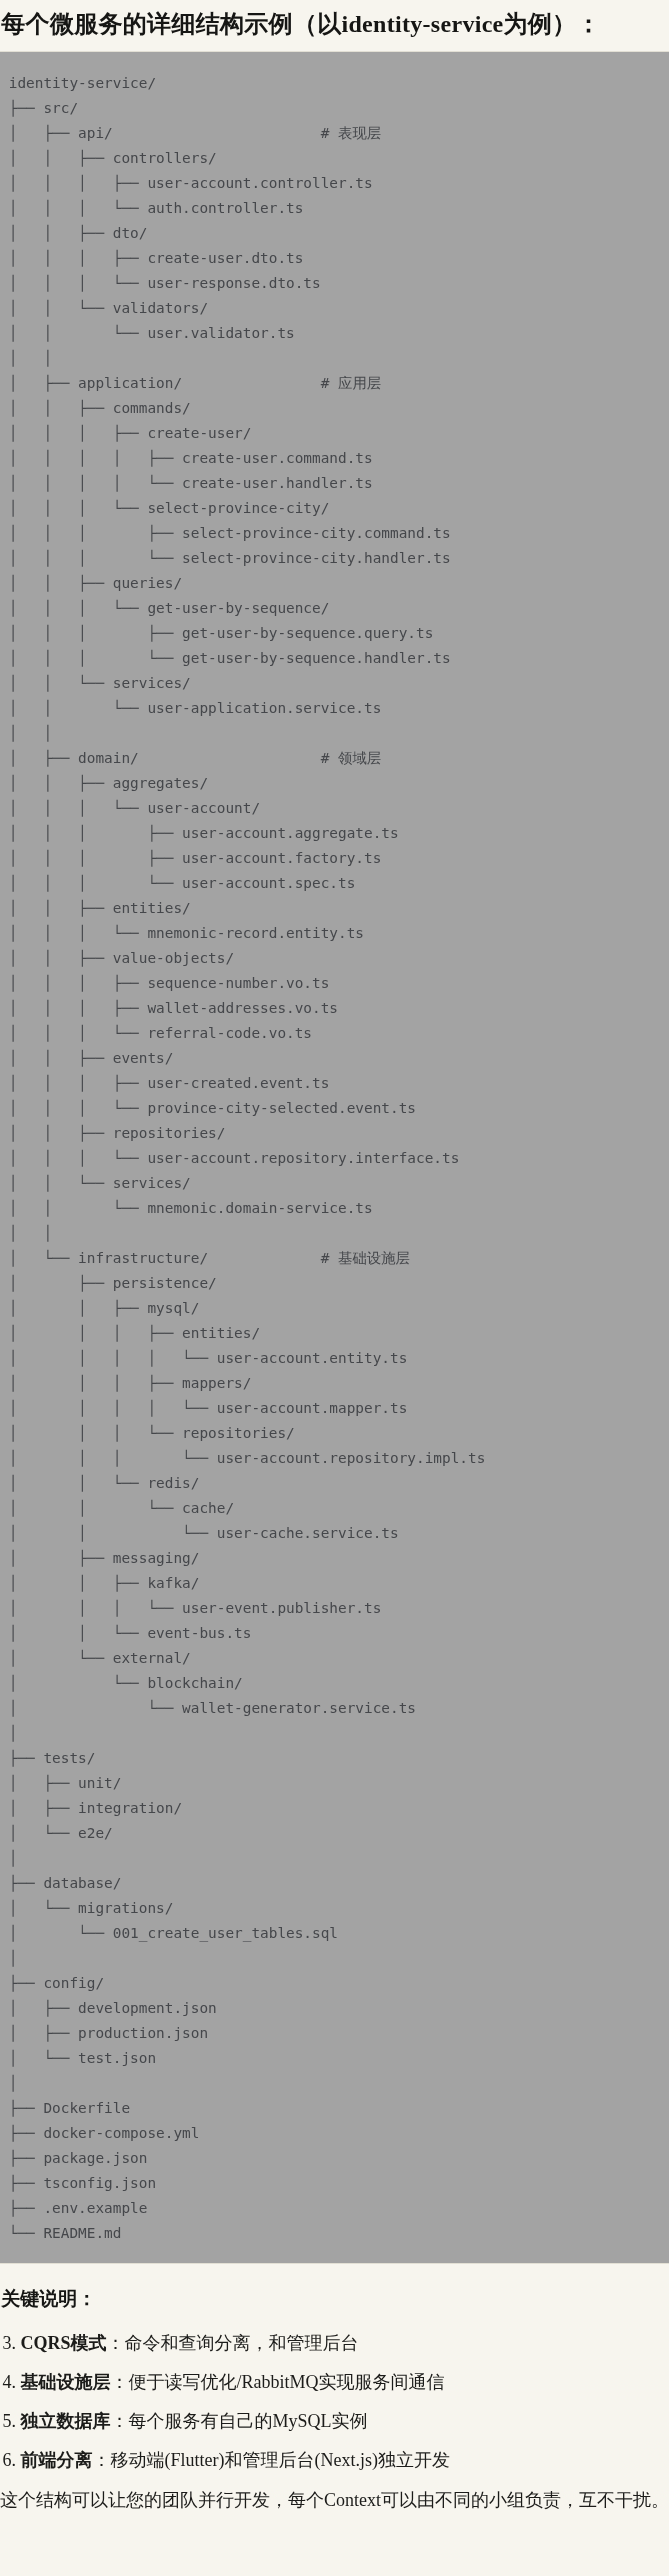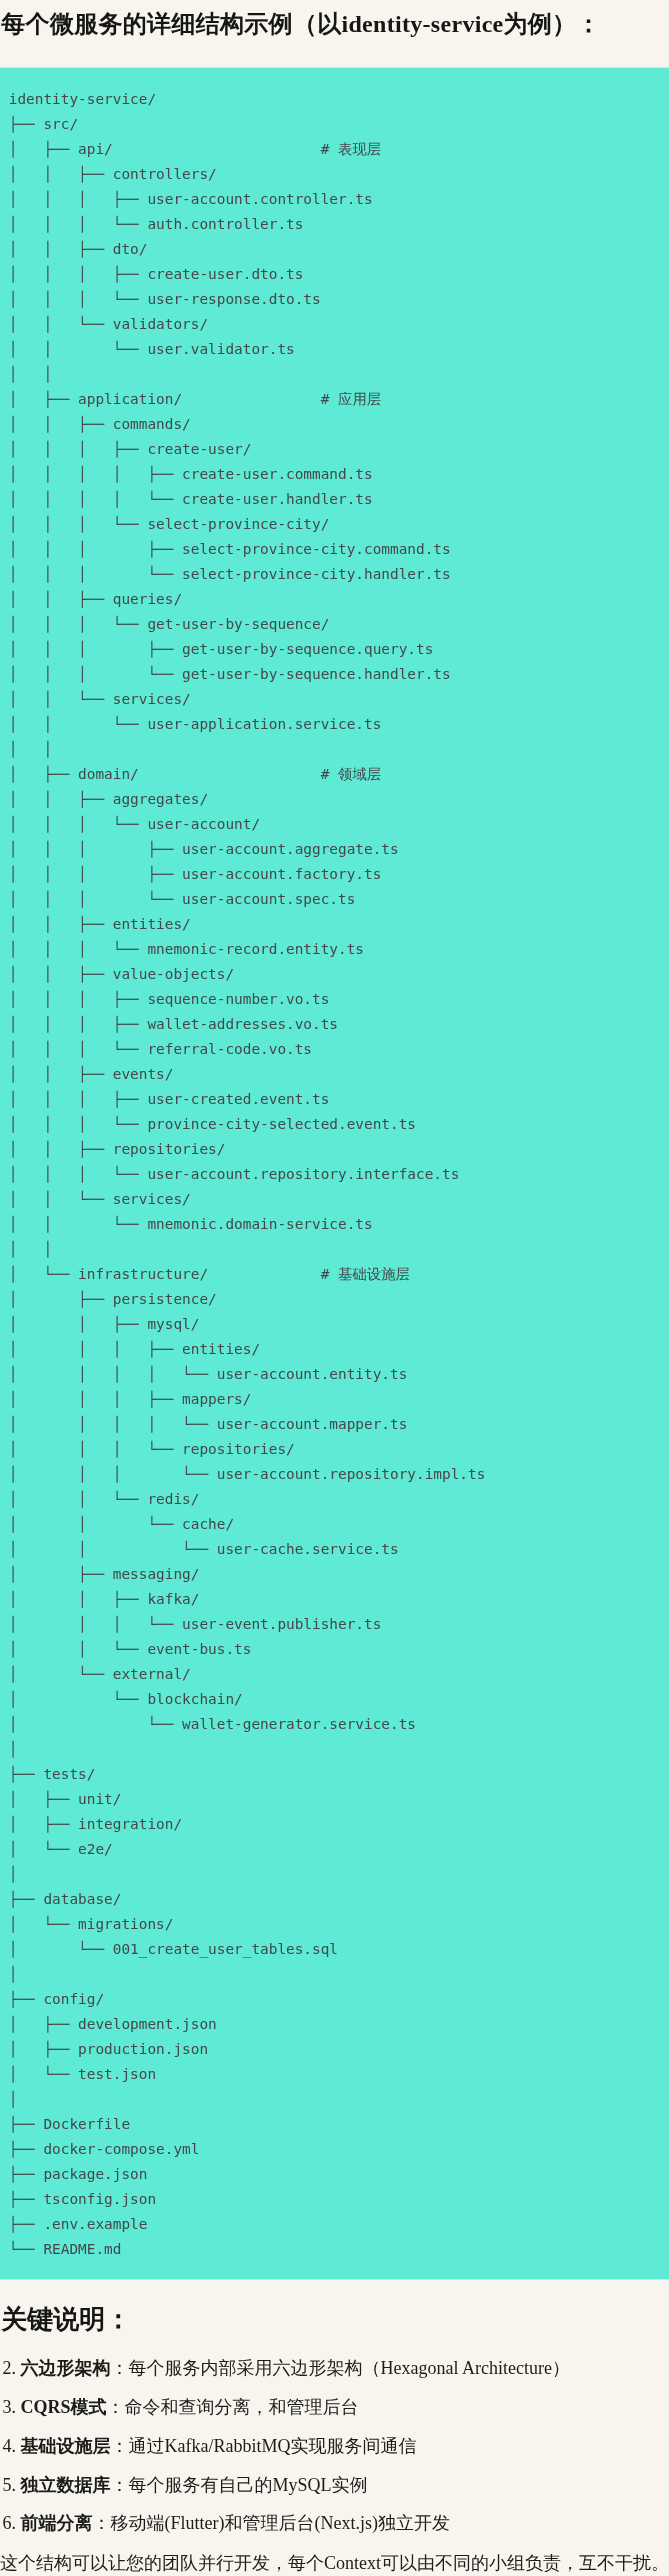--- a/index.html
+++ b/index.html
@@ -18,41 +18,41 @@
   .page-title {
     font-family: "Liberation Serif", serif;
     font-weight: bold;
     font-size: 24px;
     line-height: 1.35;
     margin: 8.1px 0 0 1.3px;
     color: #161614;
     letter-spacing: 0.3px;
   }
   .code-section {
-    margin-top: 27px;
-    background: #5eead4;
+    margin-top: 11px;
+    background: #a3a3a3;
     border-top: 0.6px solid #e2dfd4;
     border-bottom: 0.6px solid #e2dfd4;
   }
   .code-section pre {
     margin: 0;
     padding: 19px 8.8px 16.3px 8.8px;
     font-family: "DejaVu Sans Mono", monospace;
     font-size: 14.4px;
     line-height: 25px;
     color: #45474b;
     white-space: pre;
     overflow: hidden;
   }
   .notes {
     padding: 0 0 0 1.3px;
   }
   .notes-heading {
     font-weight: bold;
-    font-size: 26px;
+    font-size: 19px;
     margin: 22.5px 0 19px 0;
     color: #161614;
   }
   .note-item {
     font-size: 18px;
     line-height: 25px;
     margin: 0 0 13.8px 1.3px;
     color: #1c1c1a;
   }
   .note-item .num {
@@ -160,25 +160,24 @@
 ├── package.json
 ├── tsconfig.json
 ├── .env.example
 └── README.md</pre>
 </section>
 
 <section class="notes">
   <h2 class="notes-heading">关键说明：</h2>
 
 
-  <div class="note-item"><span class="num">2.</span><span class="label">六边形架构</span><span class="text">：每个服务内部采用六边形架构（Hexagonal Architecture）</span></div>
 
   <div class="note-item"><span class="num">3.</span><span class="label">CQRS模式</span><span class="text">：命令和查询分离，和管理后台</span></div>
 
-  <div class="note-item"><span class="num">4.</span><span class="label">基础设施层</span><span class="text">：通过Kafka/RabbitMQ实现服务间通信</span></div>
+  <div class="note-item"><span class="num">4.</span><span class="label">基础设施层</span><span class="text">：便于读写优化/RabbitMQ实现服务间通信</span></div>
 
   <div class="note-item"><span class="num">5.</span><span class="label">独立数据库</span><span class="text">：每个服务有自己的MySQL实例</span></div>
 
   <div class="note-item"><span class="num">6.</span><span class="label">前端分离</span><span class="text">：移动端(Flutter)和管理后台(Next.js)独立开发</span></div>
 </section>
 
 <p class="closing">这个结构可以让您的团队并行开发，每个Context可以由不同的小组负责，互不干扰。</p>
 
 
 </body></html>

